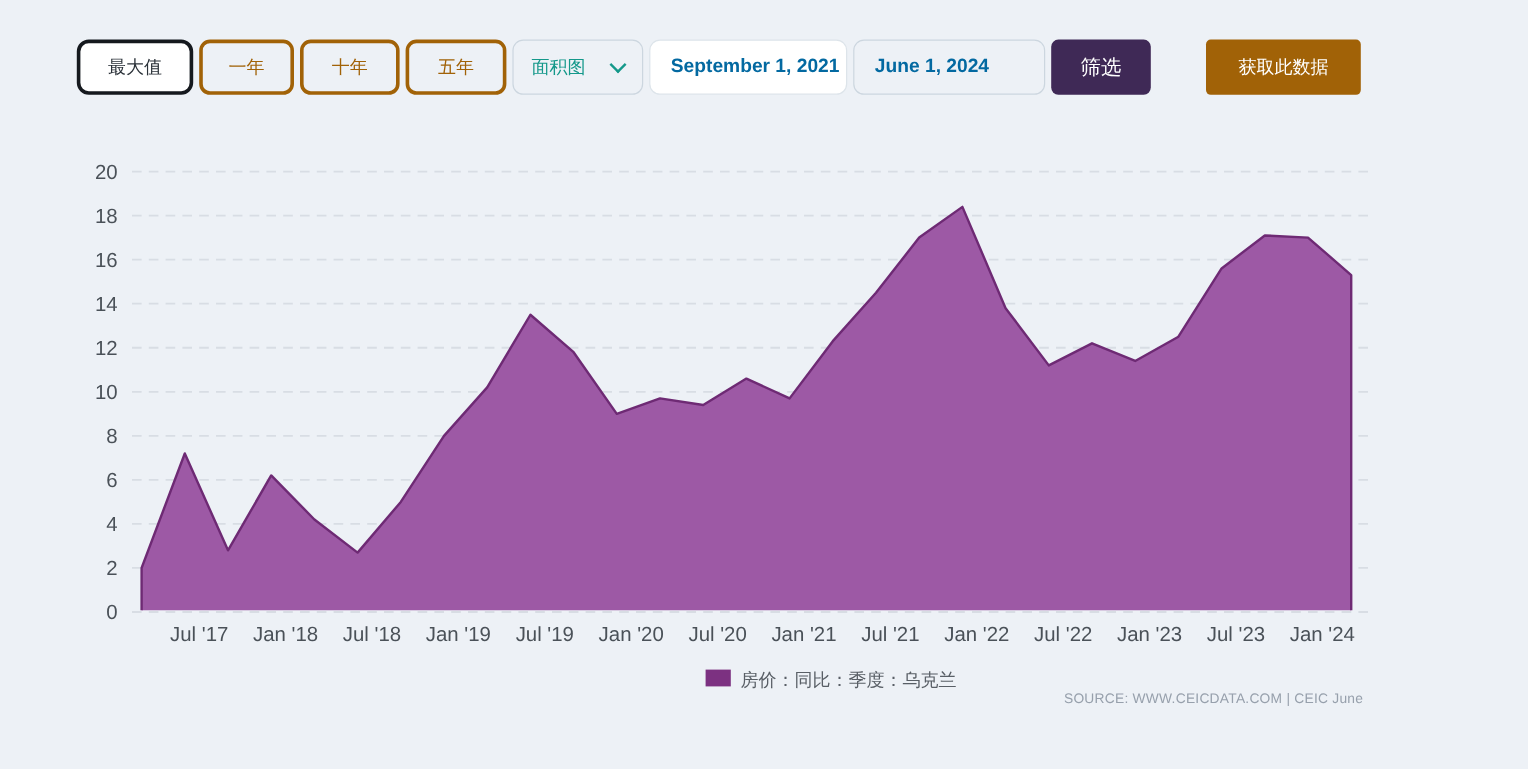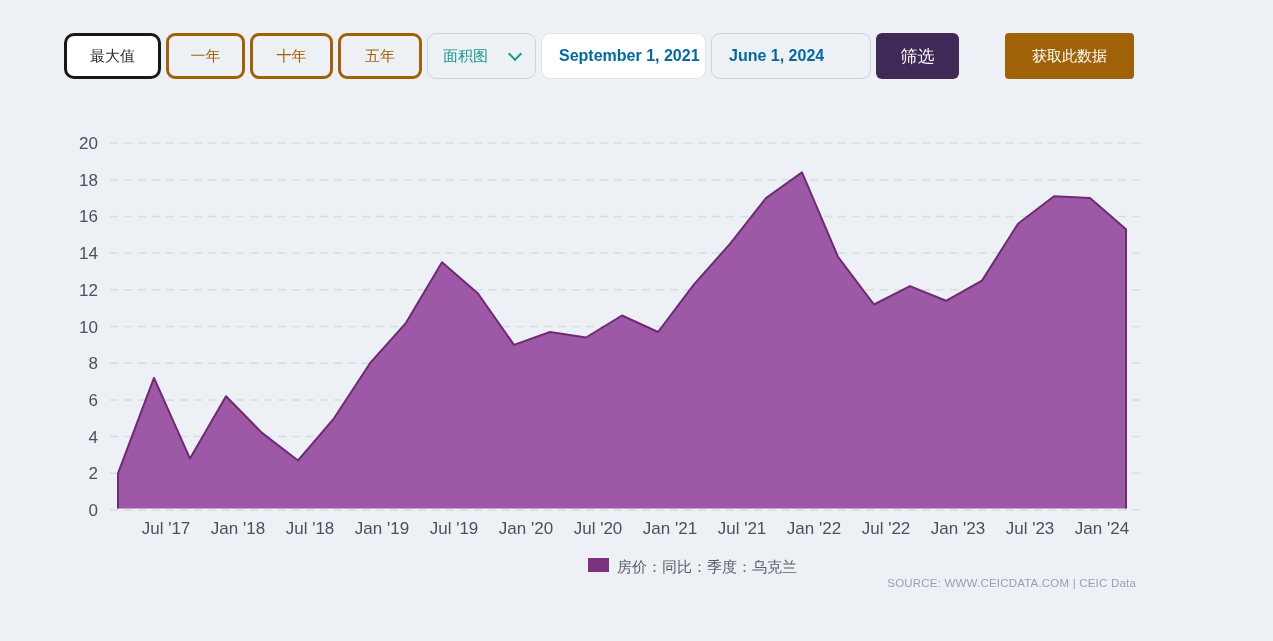--- a/index.html
+++ b/index.html
@@ -97,14 +97,14 @@
       <text x="1102" y="534" text-anchor="middle" font-size="17" fill="#4a5158" font-family="&quot;Liberation Sans&quot;,&quot;DejaVu Sans&quot;,sans-serif">Jan '24</text>
       <path d="M118,508.5 L118.0,473.3 L154.0,377.9 L190.0,458.6 L226.0,396.2 L262.0,432.9 L298.0,460.5 L334.0,418.3 L370.0,363.2 L406.0,322.8 L442.0,262.3 L478.0,293.5 L514.0,344.9 L550.0,332.0 L586.0,337.5 L622.0,315.5 L658.0,332.0 L694.0,284.3 L730.0,243.9 L766.0,198.0 L802.0,172.4 L838.0,256.8 L874.0,304.5 L910.0,286.1 L946.0,300.8 L982.0,280.6 L1018.0,223.7 L1054.0,196.2 L1090.0,198.0 L1126.0,229.2 L1126,508.5 Z" fill="#9d59a5" stroke="none"></path>
       <path d="M118,508.5 L118.0,473.3 L154.0,377.9 L190.0,458.6 L226.0,396.2 L262.0,432.9 L298.0,460.5 L334.0,418.3 L370.0,363.2 L406.0,322.8 L442.0,262.3 L478.0,293.5 L514.0,344.9 L550.0,332.0 L586.0,337.5 L622.0,315.5 L658.0,332.0 L694.0,284.3 L730.0,243.9 L766.0,198.0 L802.0,172.4 L838.0,256.8 L874.0,304.5 L910.0,286.1 L946.0,300.8 L982.0,280.6 L1018.0,223.7 L1054.0,196.2 L1090.0,198.0 L1126.0,229.2 L1126,508.5" fill="none" stroke="#6e2a74" stroke-width="2" stroke-linejoin="round"></path>
     </svg>
 
   <div class="legend">
     <span class="swatch"></span>
     <span class="legend-label">房价：同比：季度：乌克兰</span>
   </div>
 
-  <div class="source">SOURCE: WWW.CEICDATA.COM | CEIC Data</div>
+  <div class="source">SOURCE: WWW.CEICDATA.COM | CEIC June</div>
 </div>
 
 </body></html>

